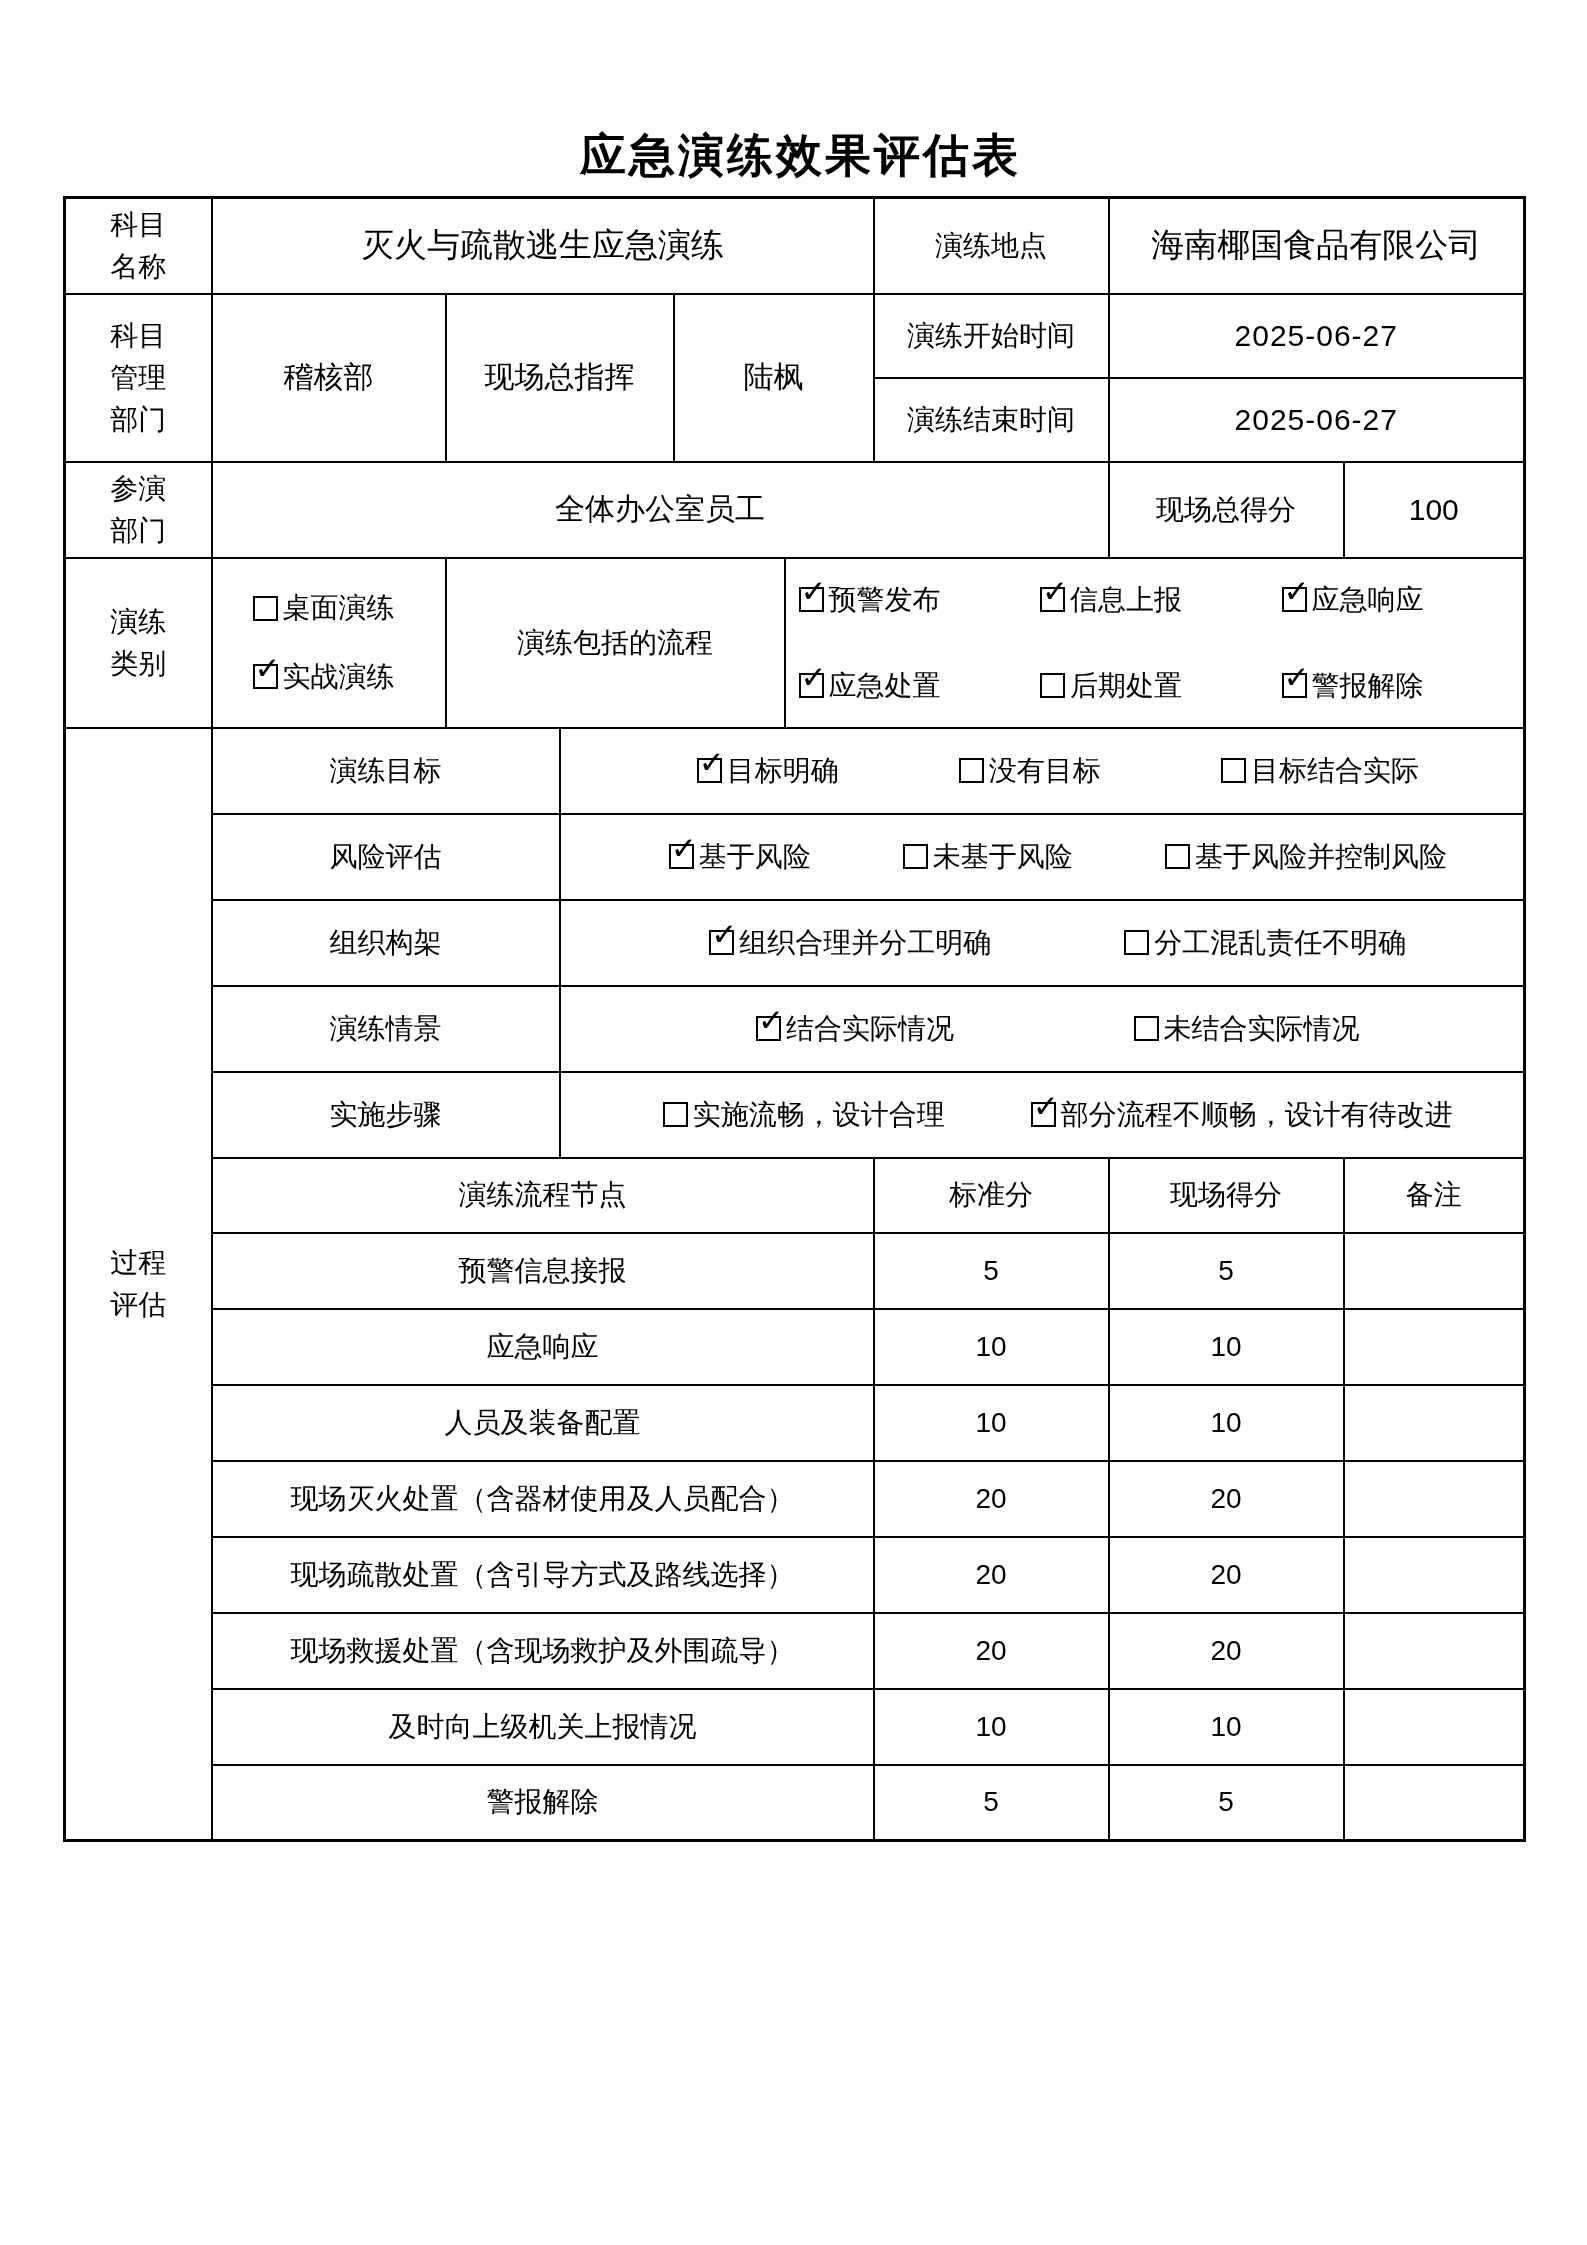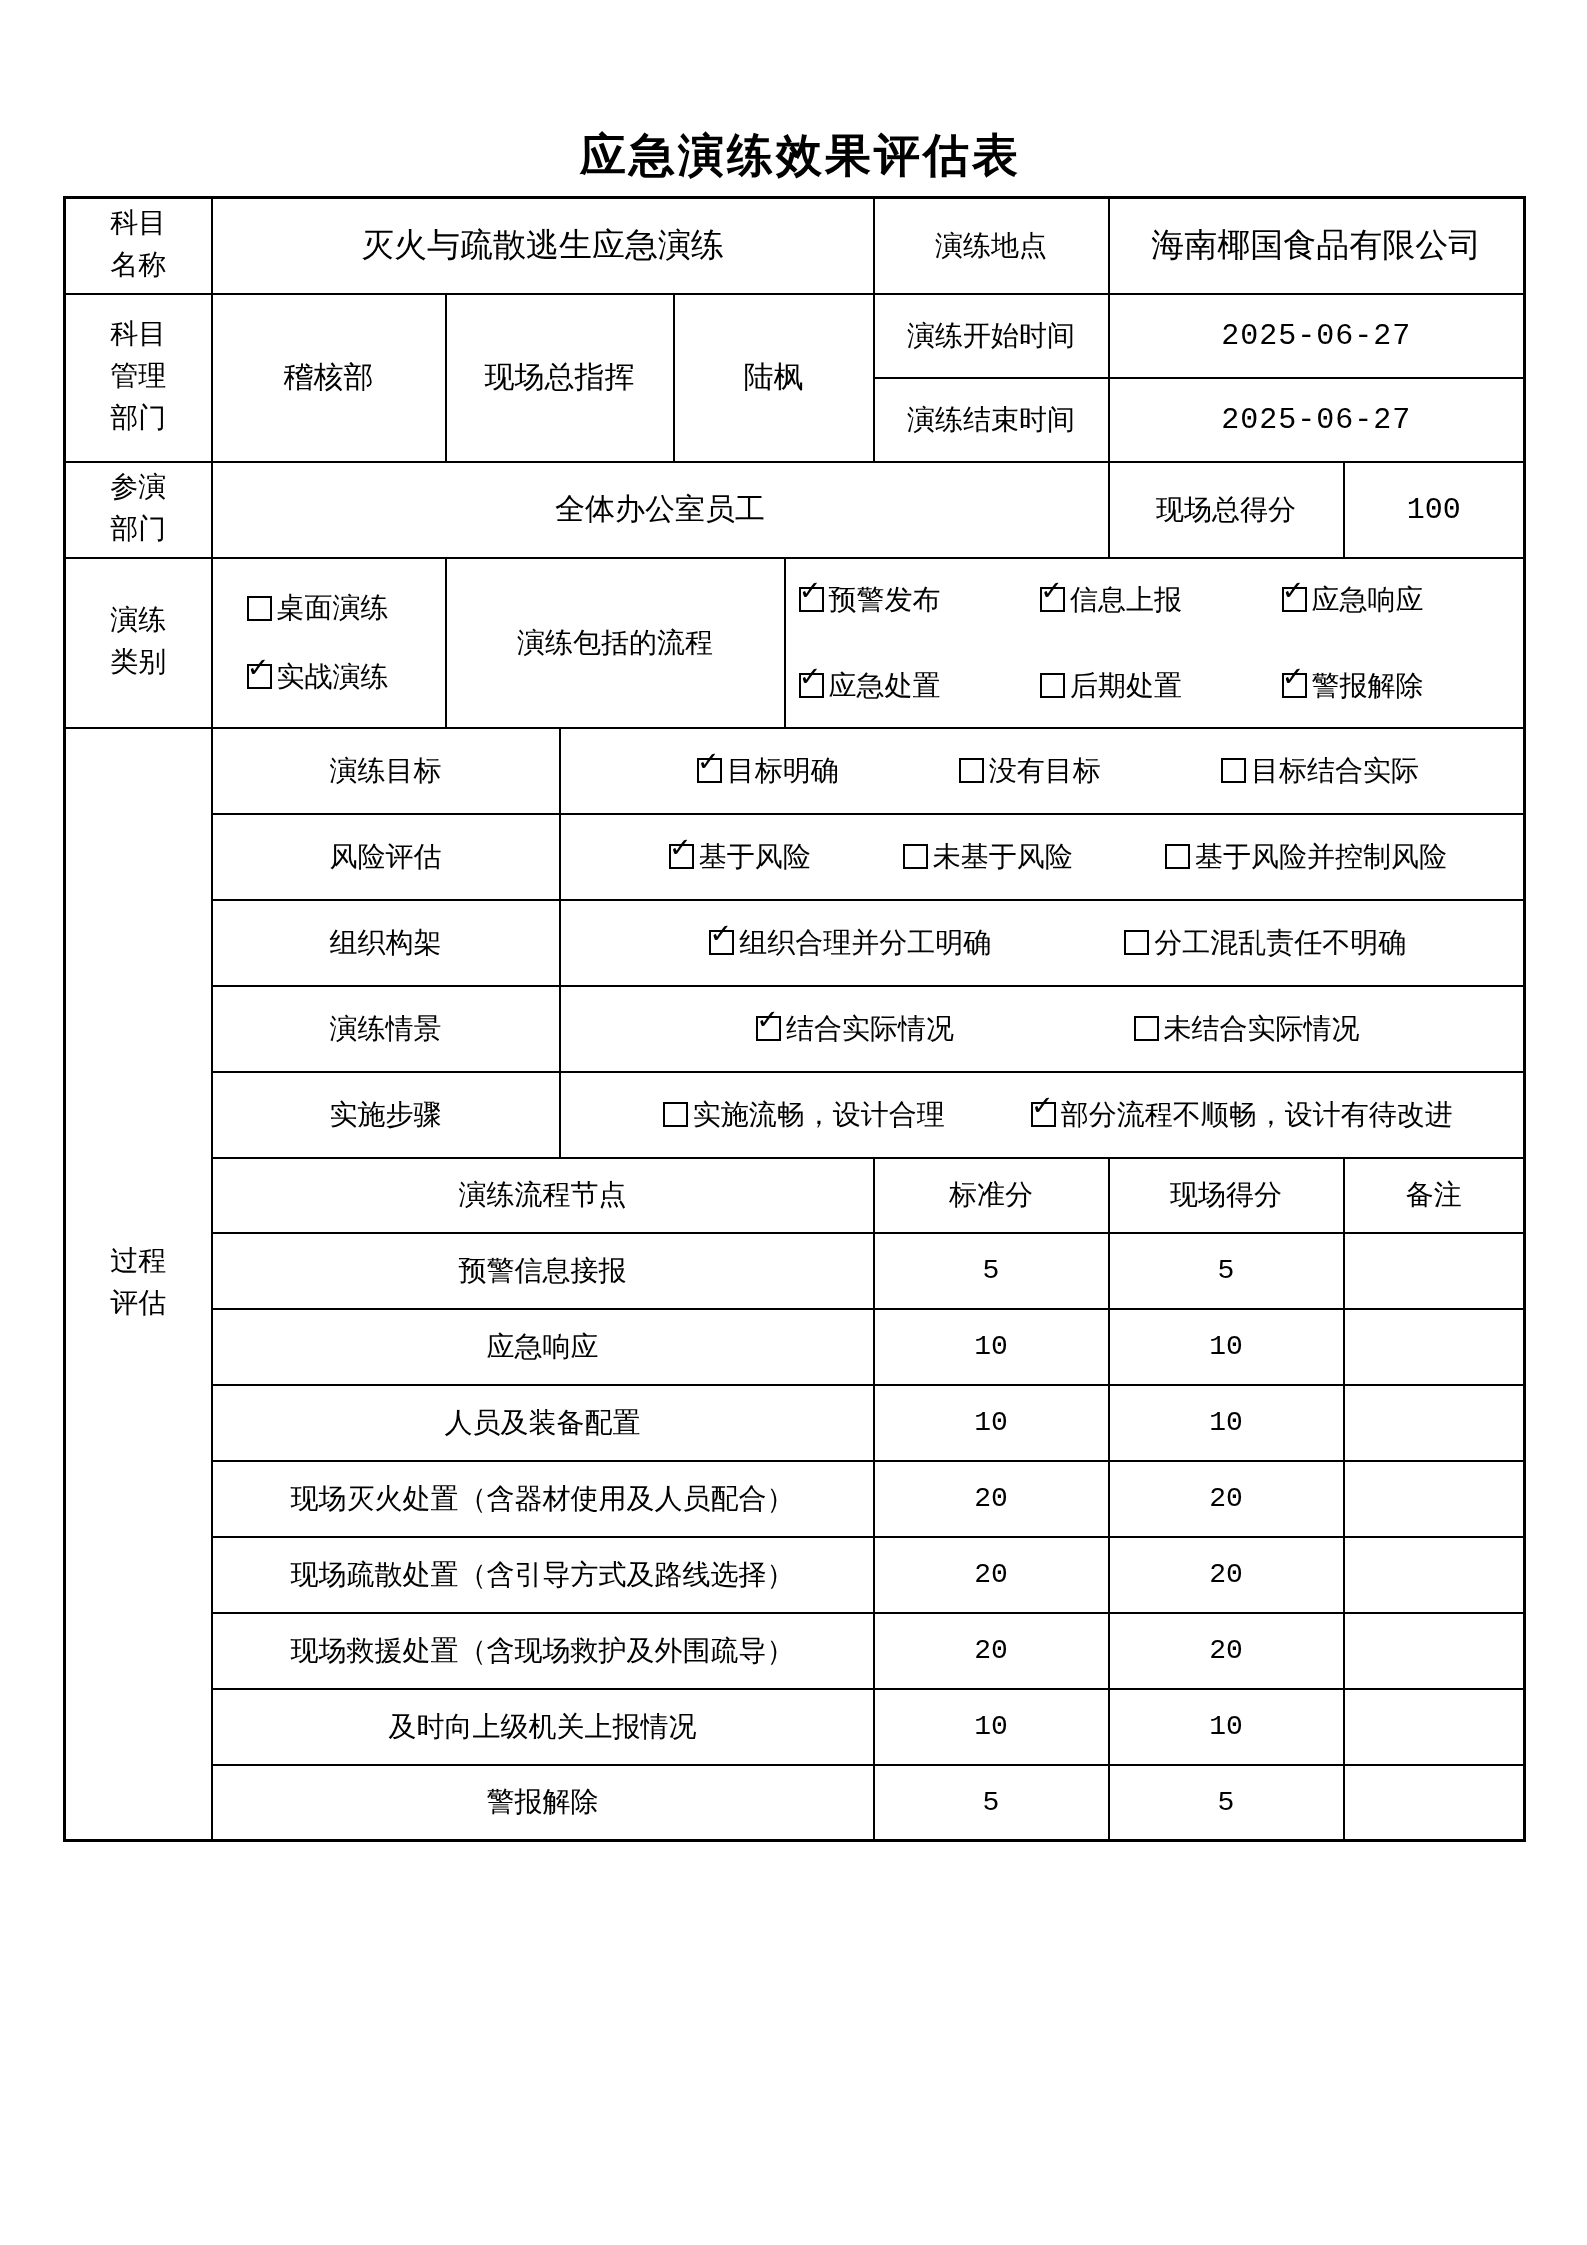--- a/index.html
+++ b/index.html
@@ -10,21 +10,20 @@
   }
   .page{position:relative;width:1587px;height:2245px;background:#fff;overflow:hidden;}
   .doc-title{
     position:absolute;top:118px;left:0;width:100%;
     text-align:center;font-size:46px;font-weight:bold;letter-spacing:3px;margin:7px;
   }
   table.form{
     position:absolute;left:63px;top:196px;width:1460px;
     border-collapse:collapse;table-layout:fixed;
     border:3px solid #000;
-    font-family:Liberation Mono, monospace;
   }
   td{
     border:2px solid #000;
     text-align:center;vertical-align:middle;
     font-size:28px;padding:0;overflow:hidden;
   }
   
   tr.r1{height:96px}
   tr.r2a,tr.r2b{height:84px}
   tr.r3{height:96px}
@@ -41,21 +40,21 @@
   .cb{
     width:21px;height:21px;border:2px solid #000;
     display:inline-block;flex:none;position:relative;margin-right:5px;background:#fff;
   }
   .cb.checked::after{
     content:"\2713";
     position:absolute;left:0px;top:-13px;
     font-size:31px;font-weight:900;color:#000;line-height:1;
   }
   
-  .optcell-v{vertical-align:middle;}
+  .optcell-v{vertical-align:middle;padding-left:6px;}
   .optcell-v .inner{
     height:100%;display:flex;flex-direction:column;justify-content:space-evenly;
     align-items:flex-start;padding-left:34px;box-sizing:border-box;height:168px;
   }
   
   .optcell-grid .inner{
     display:grid;grid-template-columns:1fr 1fr 1fr;
     row-gap:48px;align-items:center;justify-items:start;
     padding-left:13px;box-sizing:border-box;
   }

